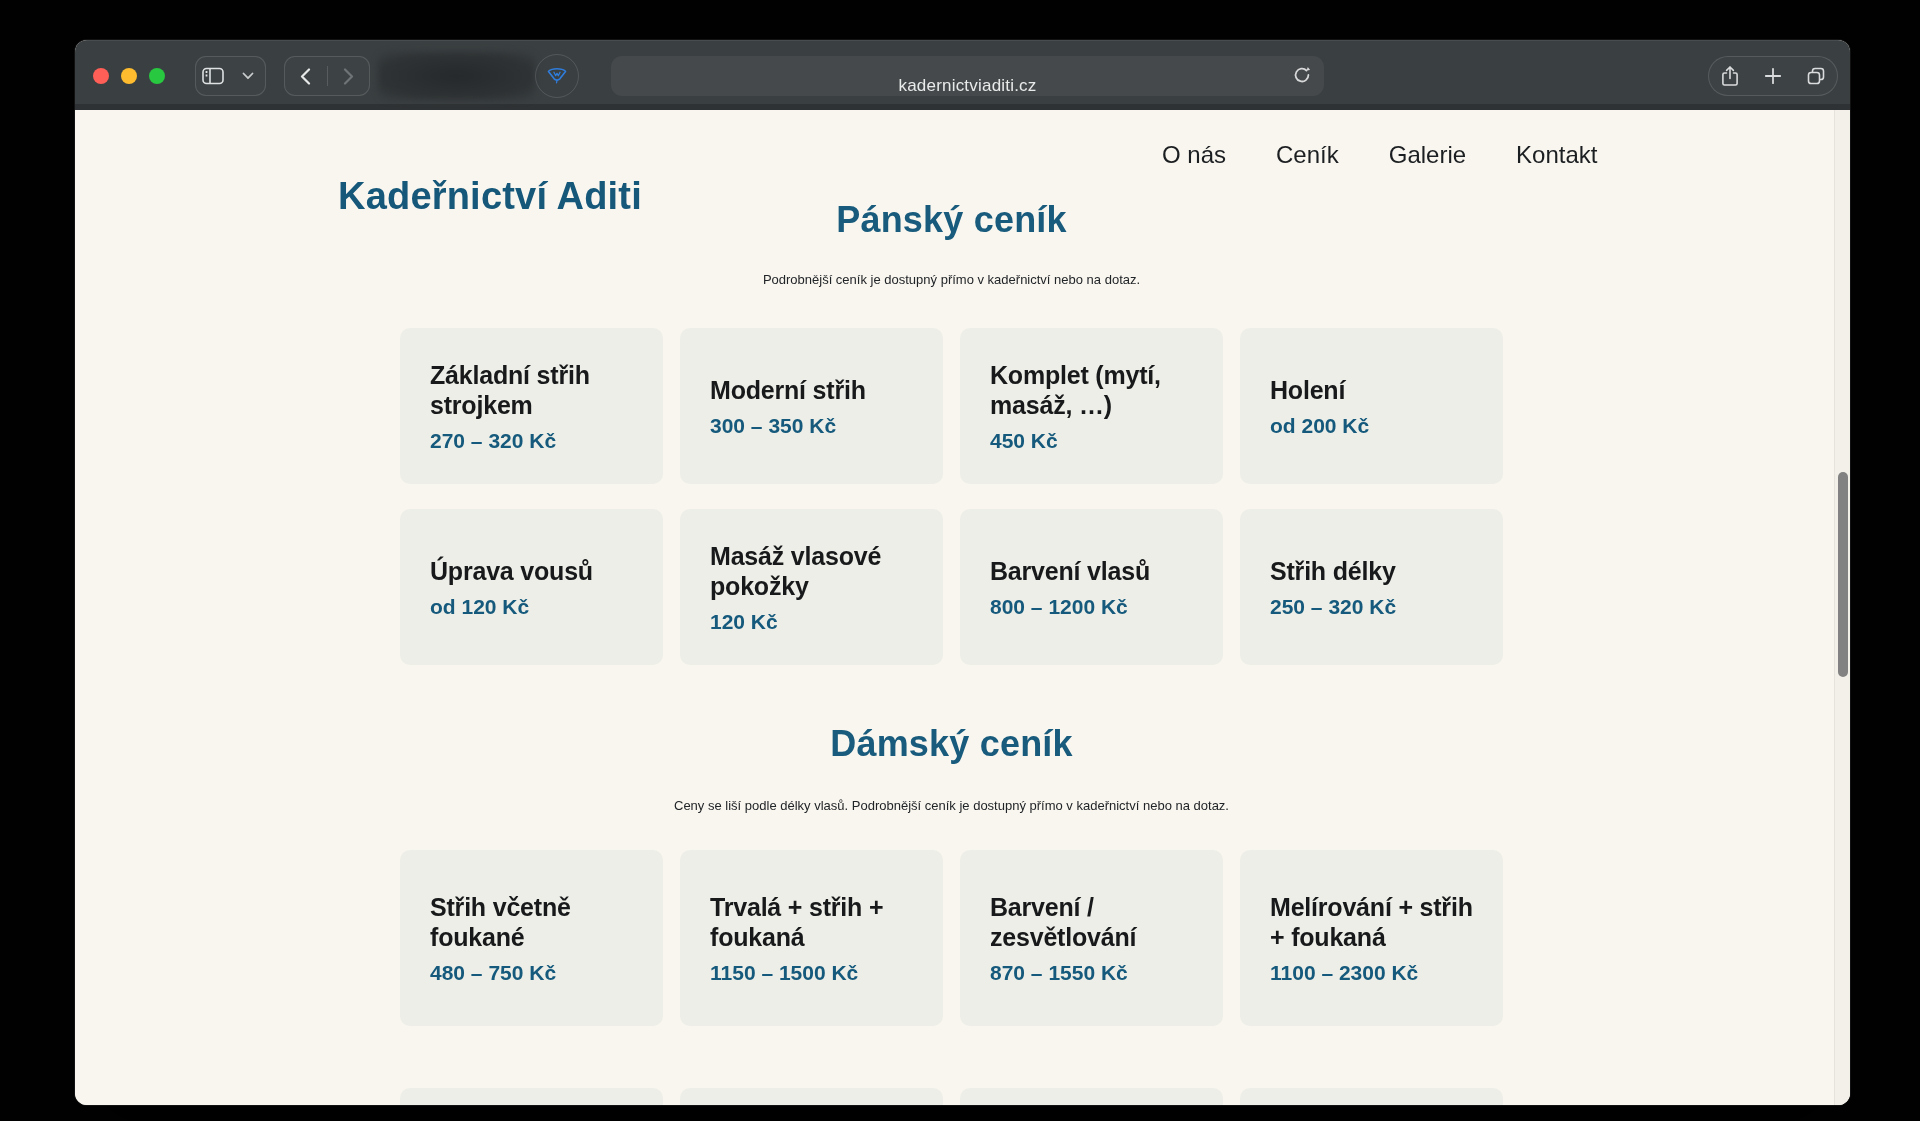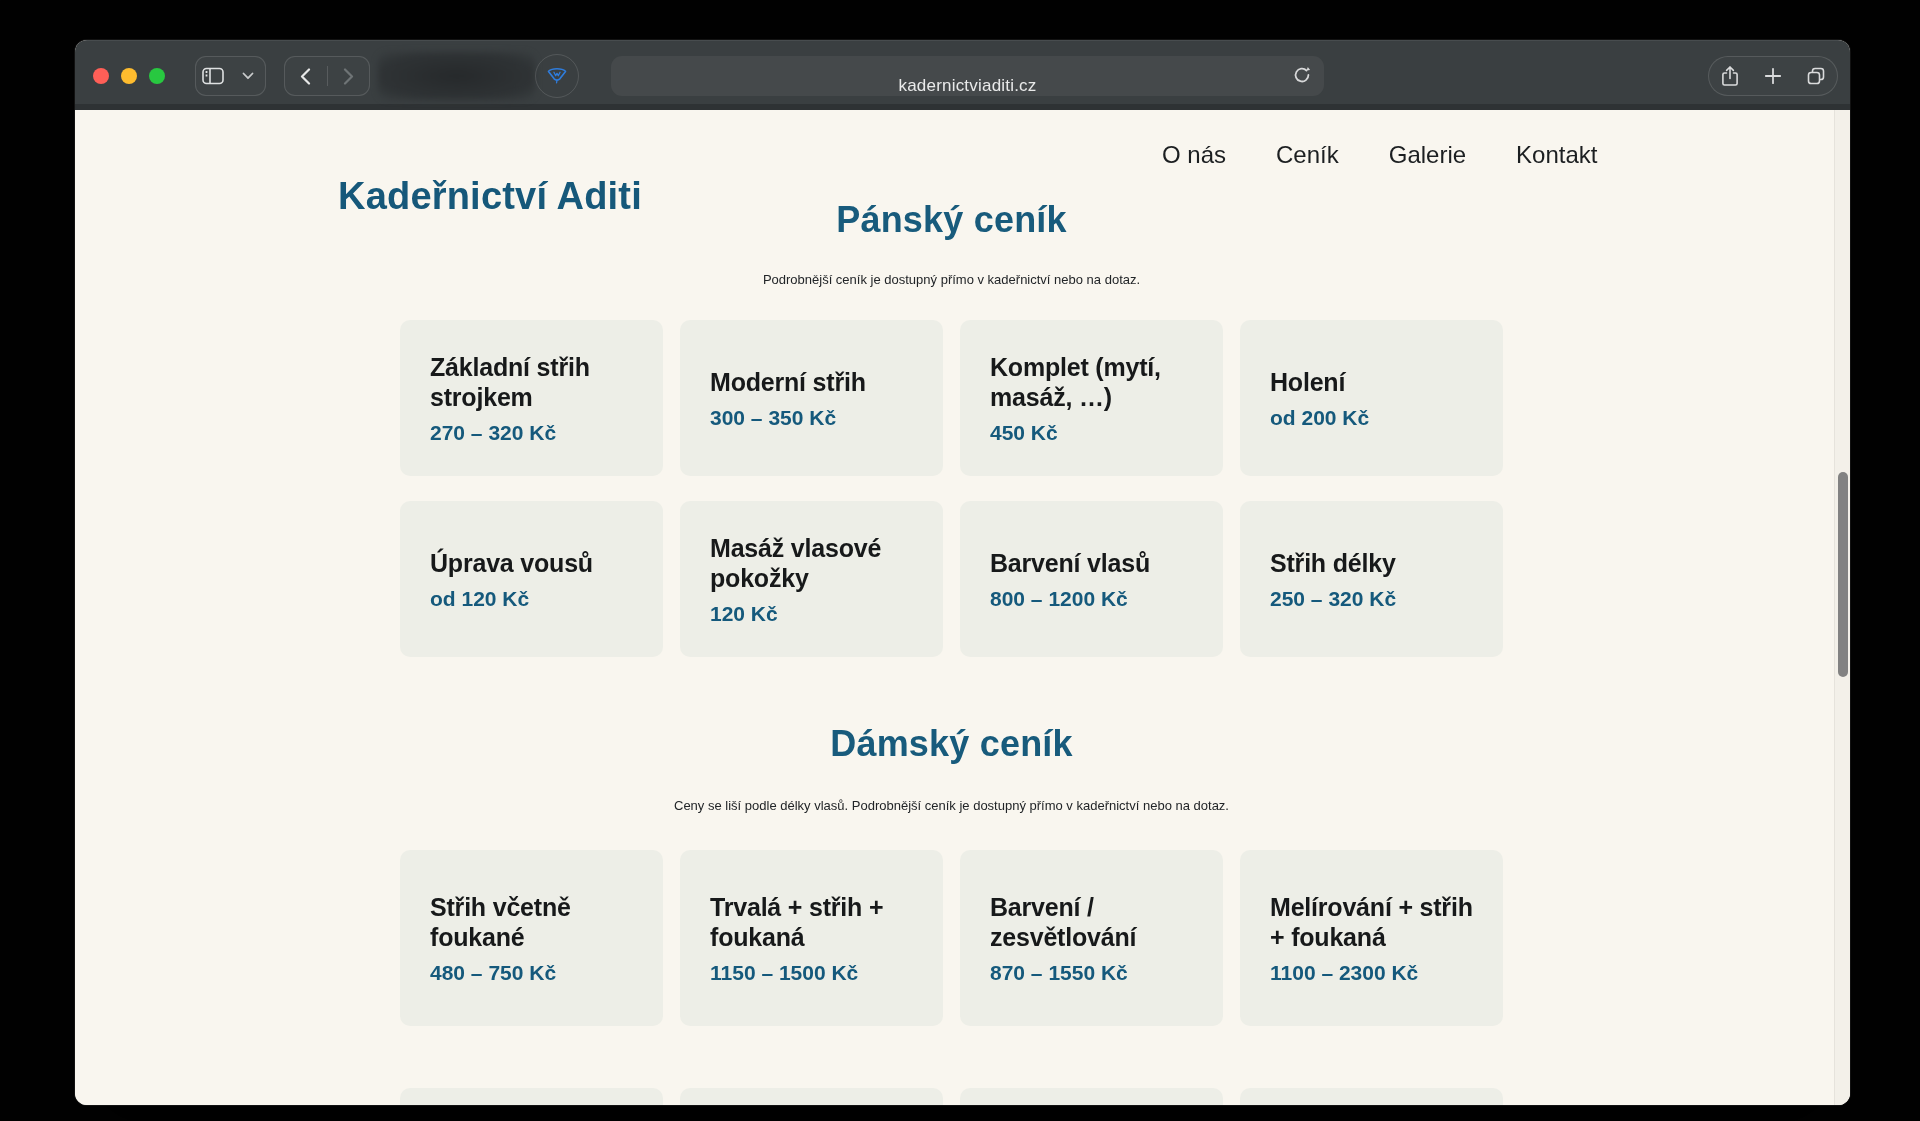--- a/index.html
+++ b/index.html
@@ -59,21 +59,21 @@
 
   .section h1 { position:absolute; left:0; width:100%; text-align:center;
                 font-size:36px; line-height:48px; font-weight:700; color:#185b7c; letter-spacing:0.2px; }
   .section .subtitle { position:absolute; left:0; width:100%; text-align:center;
                        font-size:13px; line-height:24px; color:#222528; }
   .section-0 .subtitle { top:72px; }
   .section-1 .subtitle { top:74px; }
 
   .grid { position:absolute; left:0; display:grid; grid-template-columns:repeat(4,263px);
           column-gap:17px; row-gap:25px; }
-  .section-0 .grid { top:124px; grid-auto-rows:156px; }
+  .section-0 .grid { top:132px; grid-auto-rows:156px; }
   .section-1 .grid { top:130px; grid-auto-rows:176px; }
   .grid-partial { position:absolute; left:0; top:368px; display:grid;
                   grid-template-columns:repeat(4,263px); column-gap:17px; grid-auto-rows:80px; }
 
   .card { background:#edeee7; border-radius:10px; display:flex; flex-direction:column;
           justify-content:center; align-items:flex-start; padding:0 30px; }
   .card .name  { font-size:25px; line-height:30px; font-weight:700; color:#17191a; letter-spacing:-0.2px; }
   .card .price { font-size:21px; font-weight:700; color:#15597c; margin-top:9px; }
 
   

